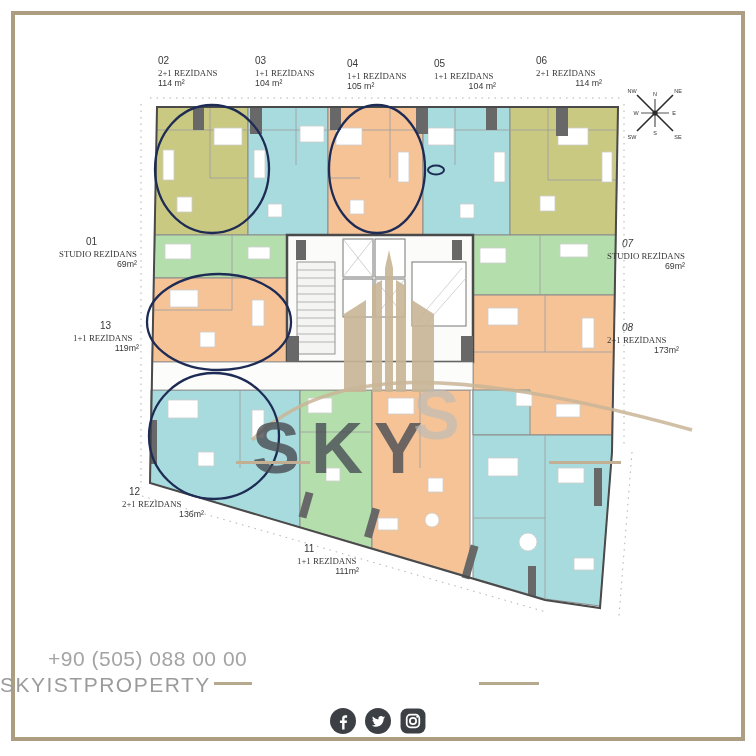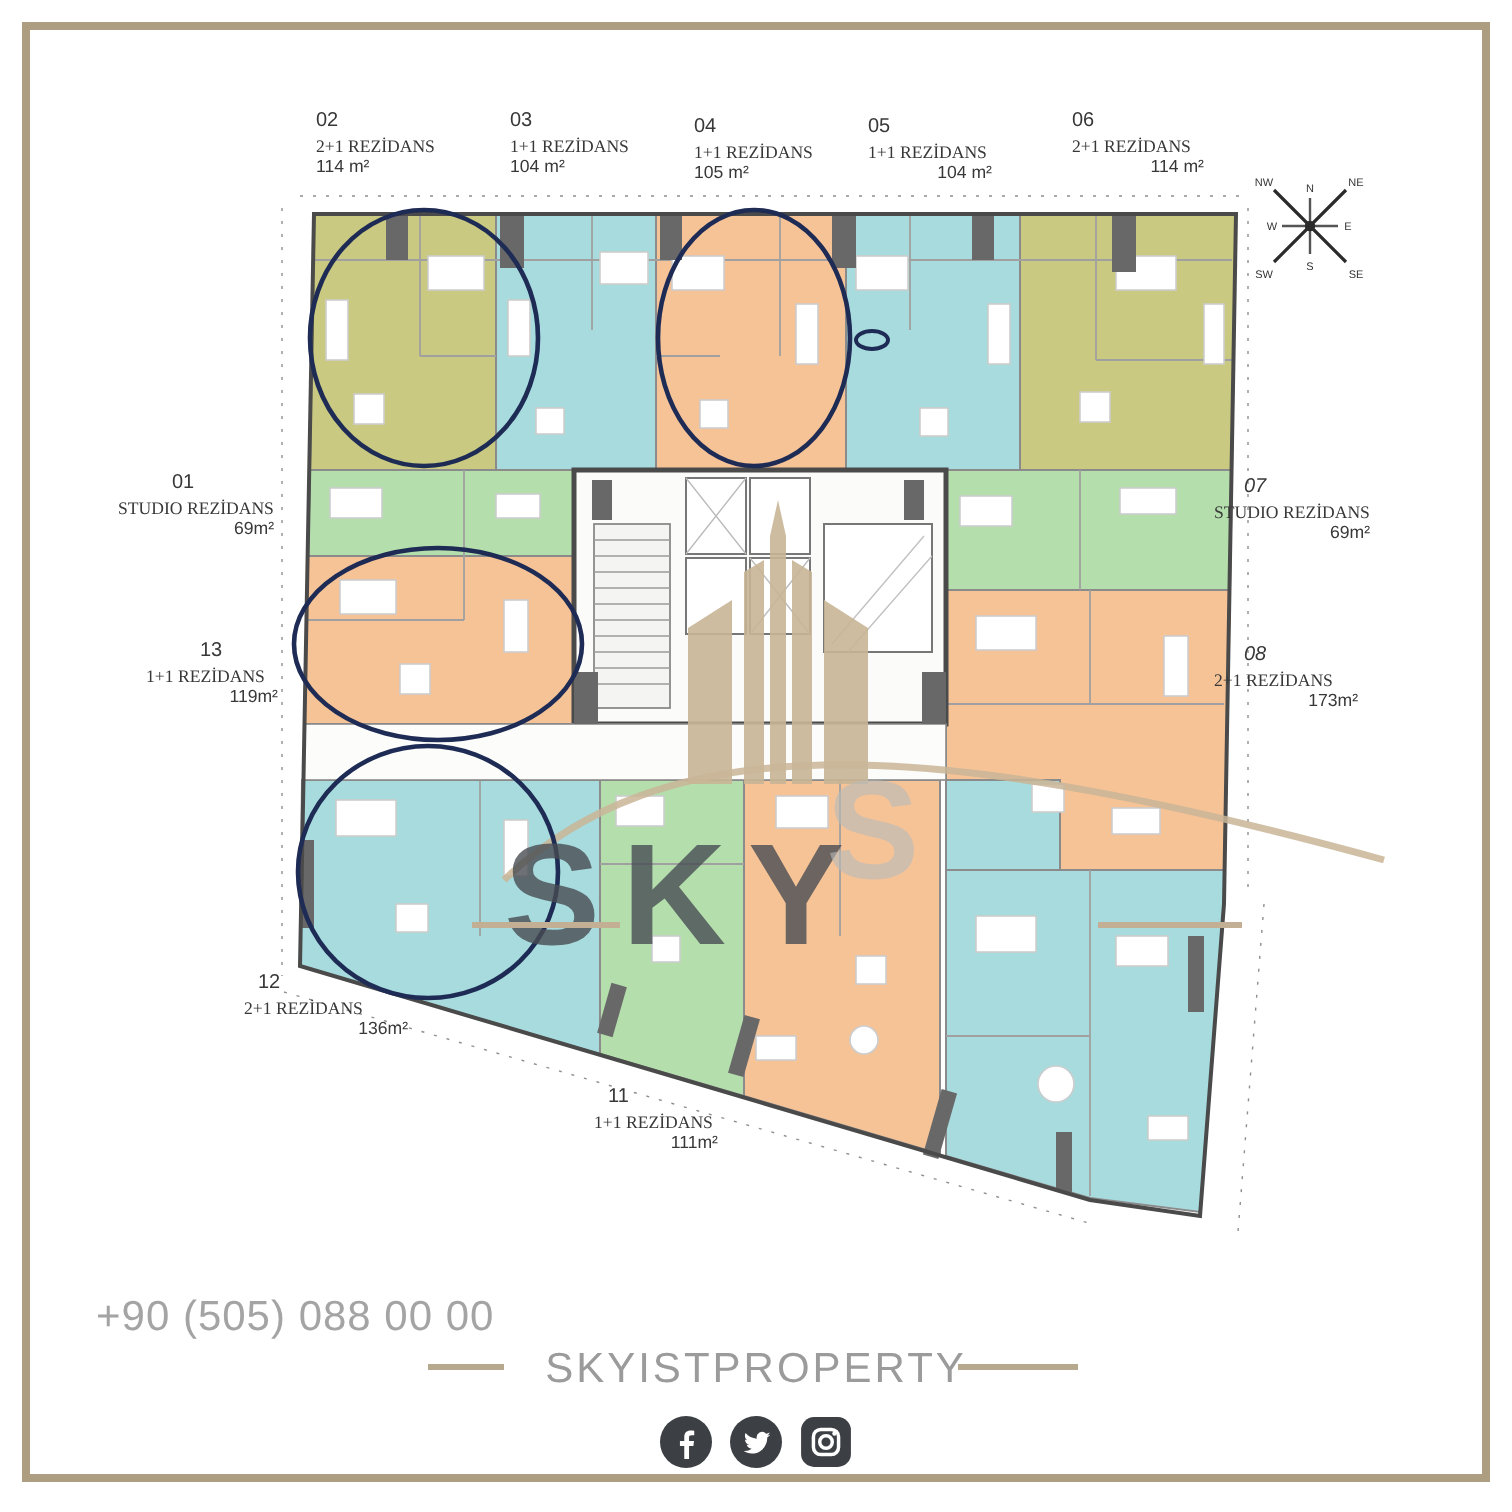--- a/index.html
+++ b/index.html
@@ -23,21 +23,21 @@
   .wm-ghost{position:absolute;left:413px;top:380px;font-size:70px;font-weight:700;
           color:rgba(184,187,189,.6);line-height:1;}
   .wm-prop{position:absolute;left:314px;top:448px;font-size:26px;font-weight:400;
           letter-spacing:10px;color:rgba(148,151,154,.95);line-height:1;}
   .wm-dash{position:absolute;height:3px;background:#c3b094;top:461px;}
   .wm-dash.l{left:236px;width:74px;}
   .wm-dash.r{left:549px;width:72px;}
   
   .phone{position:absolute;left:0;right:0;top:647px;text-align:left;font-size:21px;
          color:#a4a4a4;letter-spacing:.5px;margin-left:48px;}
-  .brand{position:absolute;left:0;right:0;top:673px;text-align:center;font-size:21px;
+  .brand{position:absolute;left:0;right:0;top:673px;font-size:21px;
          color:#9b9b9b;letter-spacing:1.5px;}
   .tick{position:absolute;top:682px;height:3px;background:#b6a98d;}
   .tick.l{left:214px;width:38px;}
   .tick.r{left:479px;width:60px;}
   .social{position:absolute;left:0;right:0;top:708px;display:flex;justify-content:center;gap:9px;}
   .social svg{width:26px;height:26px;display:block;}
 </style>
 </head>
 <body>
 

